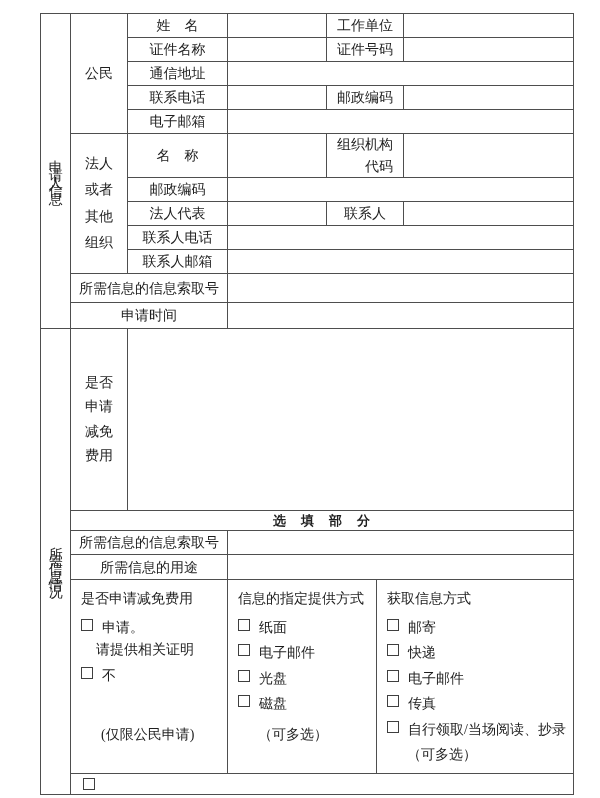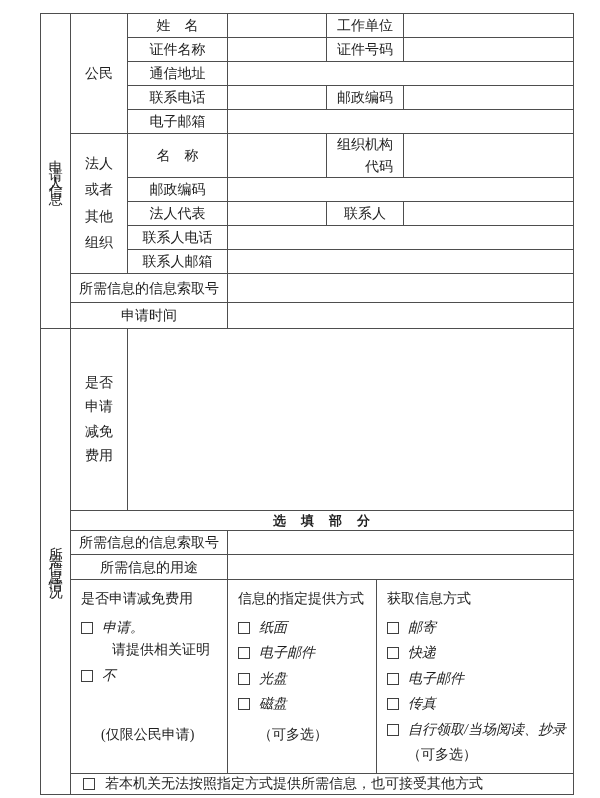--- a/index.html
+++ b/index.html
@@ -32,27 +32,27 @@
   .desc2{display:inline-block;width:2em;line-height:1.75;text-align:center;word-break:break-all;}
   .wrap4{display:inline-block;width:4em;line-height:1.55;text-align:right;word-break:break-all;}
   td.optional{text-align:center;font-weight:bold;font-size:13px;letter-spacing:1px;}
   td.cbcell{vertical-align:top;}
   .cbinner{
     box-sizing:border-box;min-height:172px;
     display:flex;flex-direction:column;
     padding:10px 4px 9px 10px;
   }
   .cbhead{margin-bottom:11px;}
-  .cbopt{display:flex;align-items:center;margin-bottom:8px;font-style:italic;}
+  .cbopt{display:flex;margin-bottom:8px;}
   .cbx{
     box-sizing:border-box;width:12px;height:12px;
     border:1px solid #3f3f3f;background:#fff;
     margin-right:9px;flex:none;display:inline-block;
   }
-  .cbsub{margin:-3px 0 8px 31px;}
+  .cbsub{margin:-3px 0 8px 15px;}
   .cbnote{margin-top:auto;margin-left:20px;}
   .fallbackrow{display:flex;align-items:center;padding-left:12px;}
   .fallbackrow .cbx{margin-right:10px;}
 </style>
 </head>
 <body>
 
 <div class="sheet">
   <div class="formwrap">
 
@@ -217,21 +217,20 @@
               <span>自行领取/当场阅读、抄录</span>
             </div>
             <div class="cbnote">（可多选）</div>
           </div>
         </td>
       </tr>
       <tr style="height:21px">
         <td colspan="4">
           <div class="fallbackrow">
             <span class="cbx"></span>
-            <span>若本机关无法按照指定方式提供所需信息，也可接受其他方式</span>
           </div>
         </td>
       </tr>
     </tbody>
       </table>
 
   </div>
 </div>
 
 </body></html>

